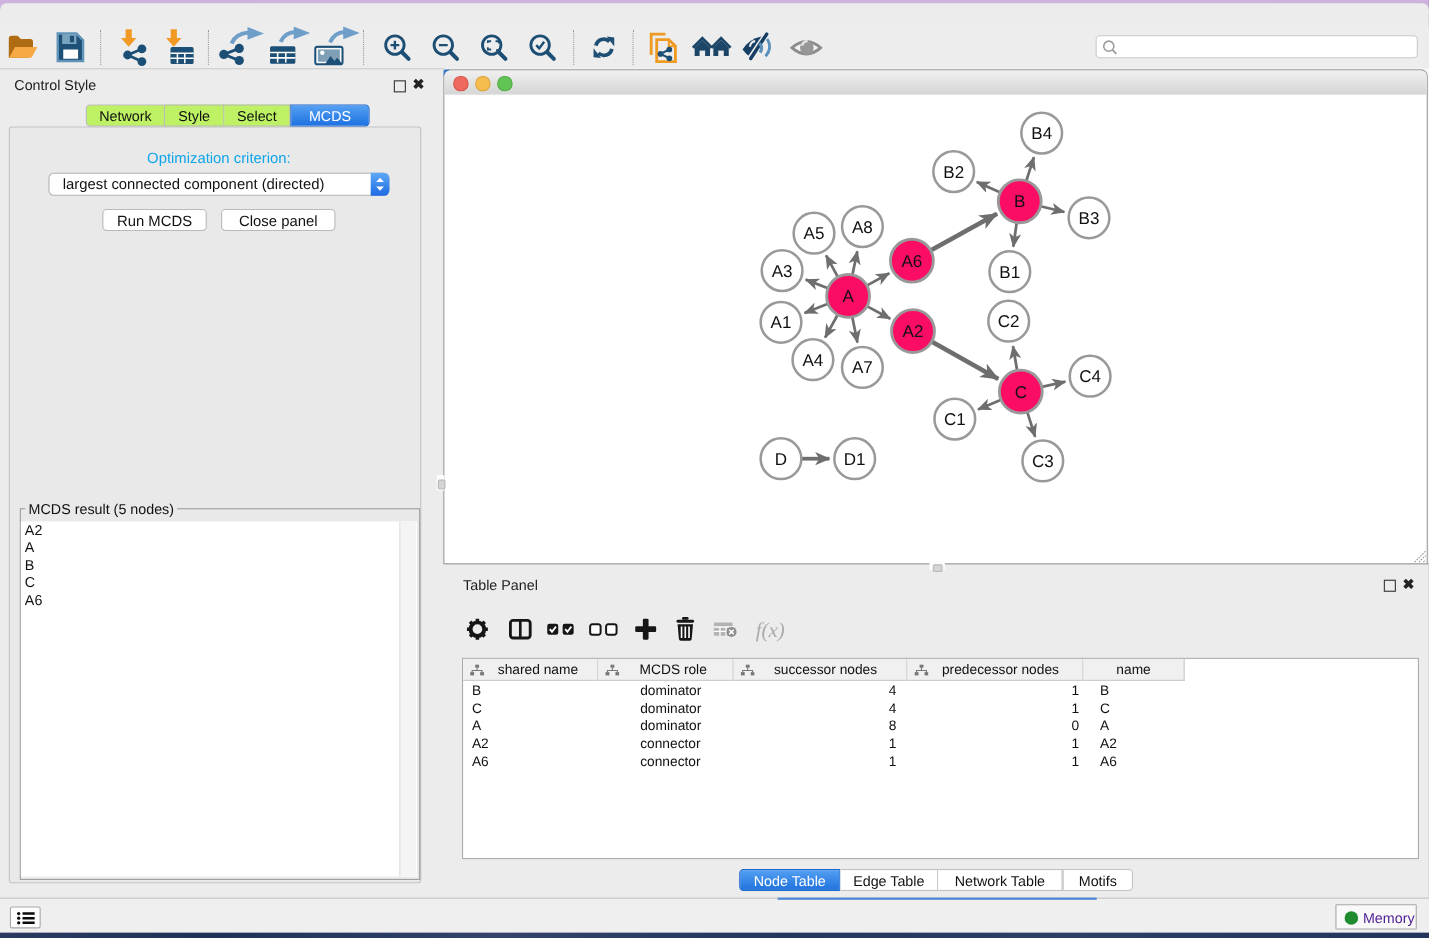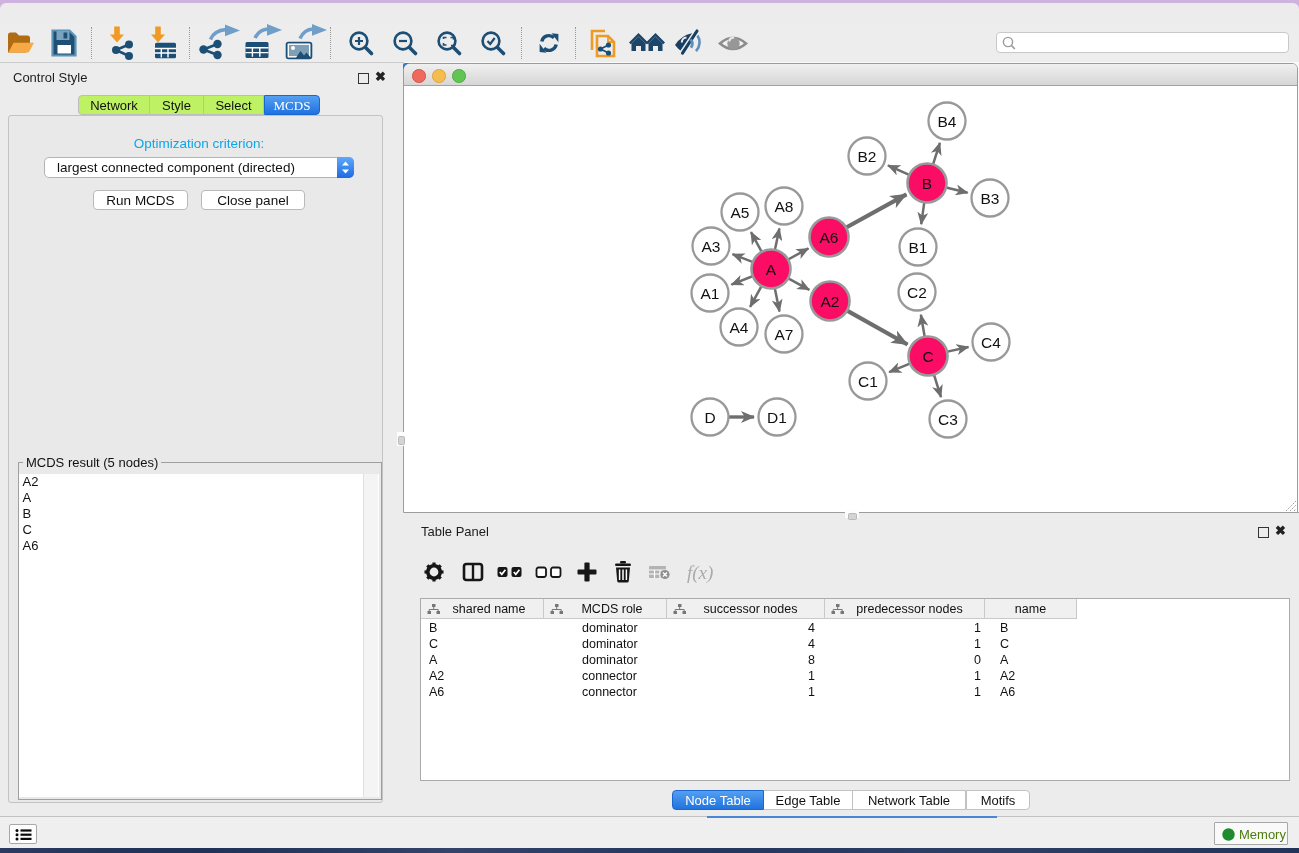--- a/index.html
+++ b/index.html
@@ -203,21 +203,21 @@
 </div>
 <div id="deskBot" class="abs"></div>
 
 <div id="cpTitle" class="abs">Control Style</div>
 <div class="abs" style="left:358px;top:73px;width:9px;height:9px;border:1.5px solid #333;"></div>
 <div class="abs" style="left:375px;top:69px;font-size:13px;font-weight:bold;color:#222;">✖</div>
 <div id="cpPanel" class="abs"></div>
 <div class="tab abs" style="left:78px;width:72px;border-radius:4px 0 0 4px;">Network</div>
 <div class="tab abs" style="left:150px;width:54px;border-left:none;">Style</div>
 <div class="tab abs" style="left:204px;width:60px;border-left:none;">Select</div>
-<div class="tab tabsel abs" style="left:264px;width:56px;border-radius:0 4px 4px 0;font-family:Liberation Serif, serif;">MCDS</div>
+<div class="tab tabsel abs" style="left:264px;width:72px;border-radius:0 4px 4px 0;">MCDS</div>
 <div id="optLabel" class="abs">Optimization criterion:</div>
 <div id="dropdown" class="abs"></div>
 <div id="dropTxt" class="abs">largest connected component (directed)</div>
 <div id="stepper" class="abs">
  <svg width="17" height="21">
   <path d="M5 8.5 L8.5 4.5 L12 8.5z" fill="#fff"></path>
   <path d="M5 12.5 L8.5 16.5 L12 12.5z" fill="#fff"></path>
  </svg>
 </div>
 <div class="btn abs" style="left:93px;top:190px;width:95px;">Run MCDS</div>
@@ -468,14 +468,14 @@
         <circle cx="7" cy="5.5" r="1.5"></circle>
         <circle cx="7" cy="9.7" r="1.5"></circle>
         <circle cx="7" cy="13.9" r="1.5"></circle>
       </g>
  </svg>
 </div>
 <div id="memBtn" class="abs">
   <svg class="abs" style="left:7px;top:5px;" width="13" height="13">
       <circle cx="6.5" cy="6.5" r="6.2" fill="#1e8c2e"></circle>
     </svg>
-  <div class="abs" style="left:24px;top:3.5px;font-size:13px;color:#4d7c0f;">Memory</div>
+  <div class="abs" style="left:24px;top:3.5px;font-size:13px;color:#4c1d95;">Memory</div>
 </div>
 
 </body></html>

